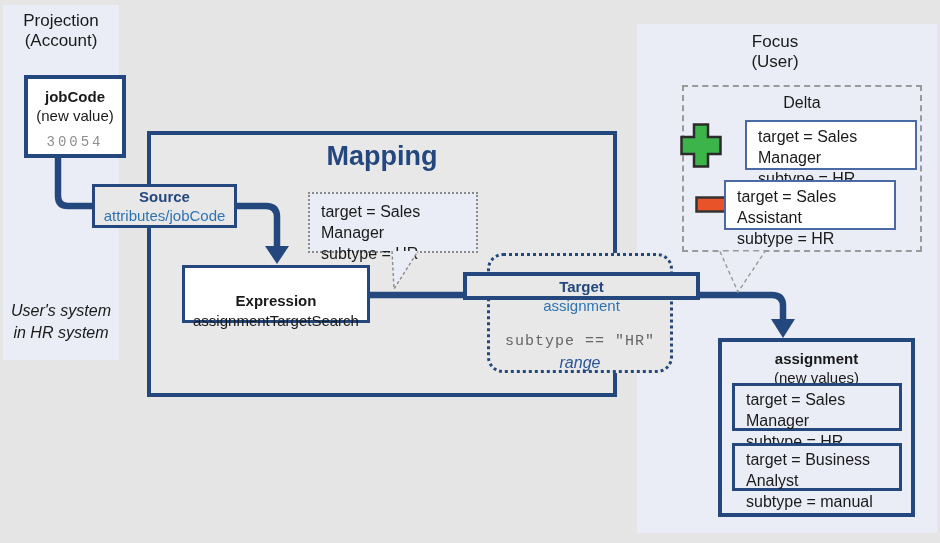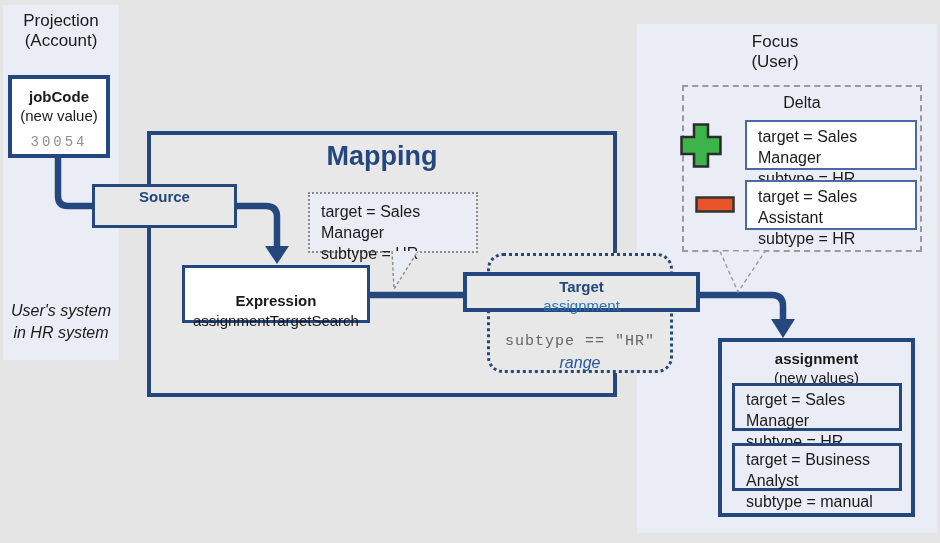--- a/index.html
+++ b/index.html
@@ -30,54 +30,55 @@
 <body>
 
 <div id="stage">
 
   <div class="abs panel" style="left:3px; top:5px; width:116px; height:355px; z-index:1;"></div>
   <div class="abs panel-title" style="left:3px; top:11px; width:116px; z-index:2;">
     <div>Projection</div>
     <div>(Account)</div>
   </div>
 
-  <div class="abs whitebg b-navy-4 center" style="left:8px; top:75px; width:102px; height:83px; z-index:4; padding-top:8px;">
+  <div class="abs whitebg b-navy-4 center" style="left:24px; top:75px; width:102px; height:83px; z-index:4; padding-top:8px;">
     <div class="fs15 bold t-black">jobCode</div>
     <div class="fs15 t-black">(new value)</div>
     <div class="mono" style="font-size:14px; margin-top:9px; letter-spacing:3px; color:#8e8e8e;">30054</div>
   </div>
 
   <div class="abs center italic t-black" style="left:3px; top:300px; width:116px; font-size:16px; line-height:22px; z-index:2;">
     <div>User's system</div>
     <div>in HR system</div>
   </div>
 
   <div class="abs graybg b-navy-4" style="left:147px; top:131px; width:470px; height:266px; z-index:2;"></div>
   <div class="abs center t-navy bold" style="left:147px; top:141px; width:470px; font-size:27px; z-index:3;">Mapping</div>
 
   <div class="abs graybg b-navy-3 center" style="left:92px; top:184px; width:145px; height:44px; z-index:5; padding-top:0;">
     <div class="fs15 bold t-navy">Source</div>
+    <div class="fs15 t-blue">attributes/jobCode</div>
   </div>
 
   <div class="abs whitebg b-navy-3 center" style="left:182px; top:265px; width:188px; height:58px; z-index:4; padding-top:23px;">
     <div class="fs15 bold t-black">Expression</div>
     <div class="fs15 t-black" style="line-height:21px;">assignmentTargetSearch</div>
   </div>
 
   <div class="abs bubble" style="left:308px; top:192px; width:170px; height:61px; z-index:4; padding:7px 0 0 11px;">
     <div class="value-lines">target = Sales Manager</div>
     <div class="value-lines">subtype = HR</div>
   </div>
 
   <div class="abs graybg" style="left:487px; top:253px; width:186px; height:120px; z-index:3; border:3.5px dotted #24477d; border-radius:16px;">
     <div class="abs mono center" style="left:0; top:77px; width:100%; font-size:15px; color:#666666; letter-spacing:1px;">subtype == "HR"</div>
     <div class="abs center" style="left:0; top:98px; width:100%; font-size:16px; color:#2a5599;font-style:italic;">range</div>
   </div>
 
-  <div class="abs graybg b-navy-4 center" style="left:463px; top:272px; width:237px; height:40px; z-index:5; padding-top:1px;">
+  <div class="abs graybg b-navy-4 center" style="left:463px; top:272px; width:237px; height:28px; z-index:5; padding-top:1px;">
     <div class="fs15 bold t-navy">Target</div>
     <div class="fs15 t-blue">assignment</div>
   </div>
 
   <div class="abs panel" style="left:637px; top:24px; width:300px; height:509px; z-index:1;"></div>
   <div class="abs panel-title" style="left:637px; top:32px; width:276px; z-index:2;">
     <div>Focus</div>
     <div>(User)</div>
   </div>
 
@@ -90,21 +91,21 @@
   </svg>
 
   <svg class="abs" style="left:695px; top:196px; z-index:5;" width="40" height="17" viewBox="0 0 40 17">
     <rect x="1.5" y="1.5" width="37" height="14" fill="#e8532a" stroke="#333333" stroke-width="2.5"></rect>
   </svg>
 
   <div class="abs thinblue" style="left:745px; top:120px; width:172px; height:50px; z-index:5; padding:4px 0 0 11px;">
     <div class="value-lines">target = Sales Manager</div>
     <div class="value-lines">subtype = HR</div>
   </div>
-  <div class="abs thinblue" style="left:745px; top:180px; width:172px; height:50px; z-index:5; padding:4px 0 0 11px;">
+  <div class="abs thinblue" style="left:724px; top:180px; width:172px; height:50px; z-index:5; padding:4px 0 0 11px;">
     <div class="value-lines">target = Sales Assistant</div>
     <div class="value-lines">subtype = HR</div>
   </div>
 
   <div class="abs panel b-navy-4 center" style="left:718px; top:338px; width:197px; height:179px; z-index:4; padding-top:7px;">
     <div class="fs15 bold t-black">assignment</div>
     <div class="fs15 t-black">(new values)</div>
   </div>
   <div class="abs b-navy-3 panel" style="left:732px; top:383px; width:170px; height:48px; z-index:5; padding:3px 0 0 11px;">
     <div class="value-lines">target = Sales Manager</div>

